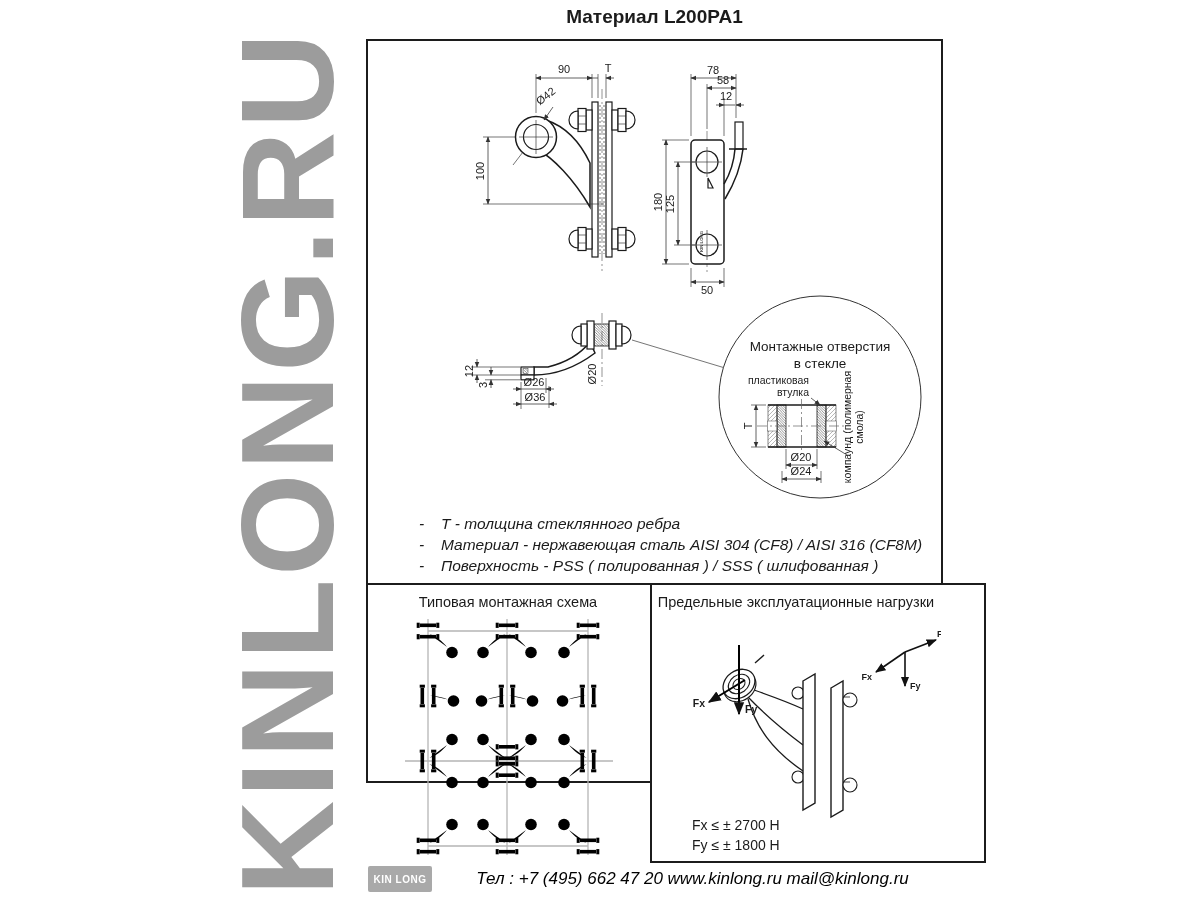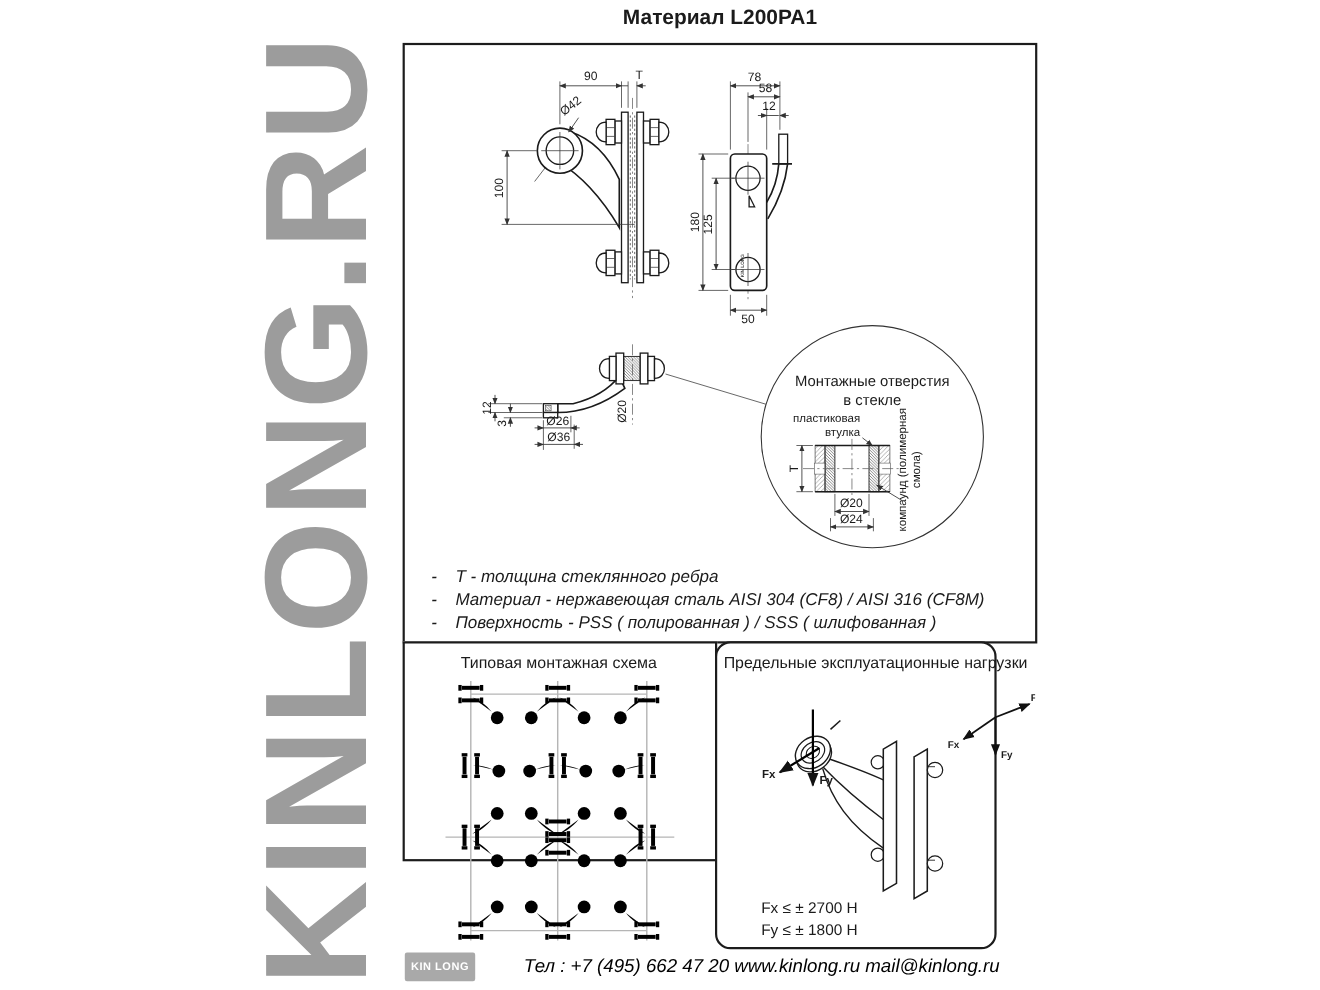--- a/index.html
+++ b/index.html
@@ -4,23 +4,23 @@
 <style>
   html,body{margin:0;padding:0;background:#fff;}
   .page{position:relative;width:1200px;height:900px;background:#fff;overflow:hidden;
         font-family:"Liberation Sans",sans-serif;color:#1b1b1b;}
   .watermark{position:absolute;left:222px;top:896px;transform-origin:0 0;
         transform:rotate(-90deg);font-size:132px;font-weight:bold;letter-spacing:3px;
         color:#9c9c9c;white-space:nowrap;line-height:1;z-index:1;}
   .doc-title{position:absolute;left:366px;top:6px;width:577px;text-align:center;
         font-weight:bold;font-size:19px;z-index:3;}
   .box{position:absolute;box-sizing:border-box;border:2px solid #1c1c1c;background:#fff;z-index:2;}
-  .box-main{left:366px;top:39px;width:577px;height:546px;}
+  .box-main{left:366px;top:39px;width:577px;height:546px;padding-left:27px;}
   .box-scheme{left:366px;top:583px;width:286px;height:200px;}
-  .box-loads{left:650px;top:583px;width:256px;height:280px;border-radius:14px;}
+  .box-loads{left:650px;top:583px;width:336px;height:280px;}
   .footer-logo{position:absolute;left:368px;top:866px;width:64px;height:26px;background:#a9a9a9;
         color:#fff;font-weight:bold;font-size:10px;letter-spacing:.5px;display:flex;
         align-items:center;justify-content:center;border-radius:2px;z-index:2;}
   .footer-text{position:absolute;left:440px;top:869px;width:505px;text-align:center;
         font-style:italic;font-size:17px;color:#000000;z-index:2;}
   svg text{font-family:"Liberation Sans",sans-serif;fill:#1b1b1b;}
   .t-dim{font-size:11px;}
   .t-det-title{font-size:13.5px;}
   .t-det-lbl{font-size:10.5px;}
   .t-note{font-size:15.5px;font-style:italic;}

